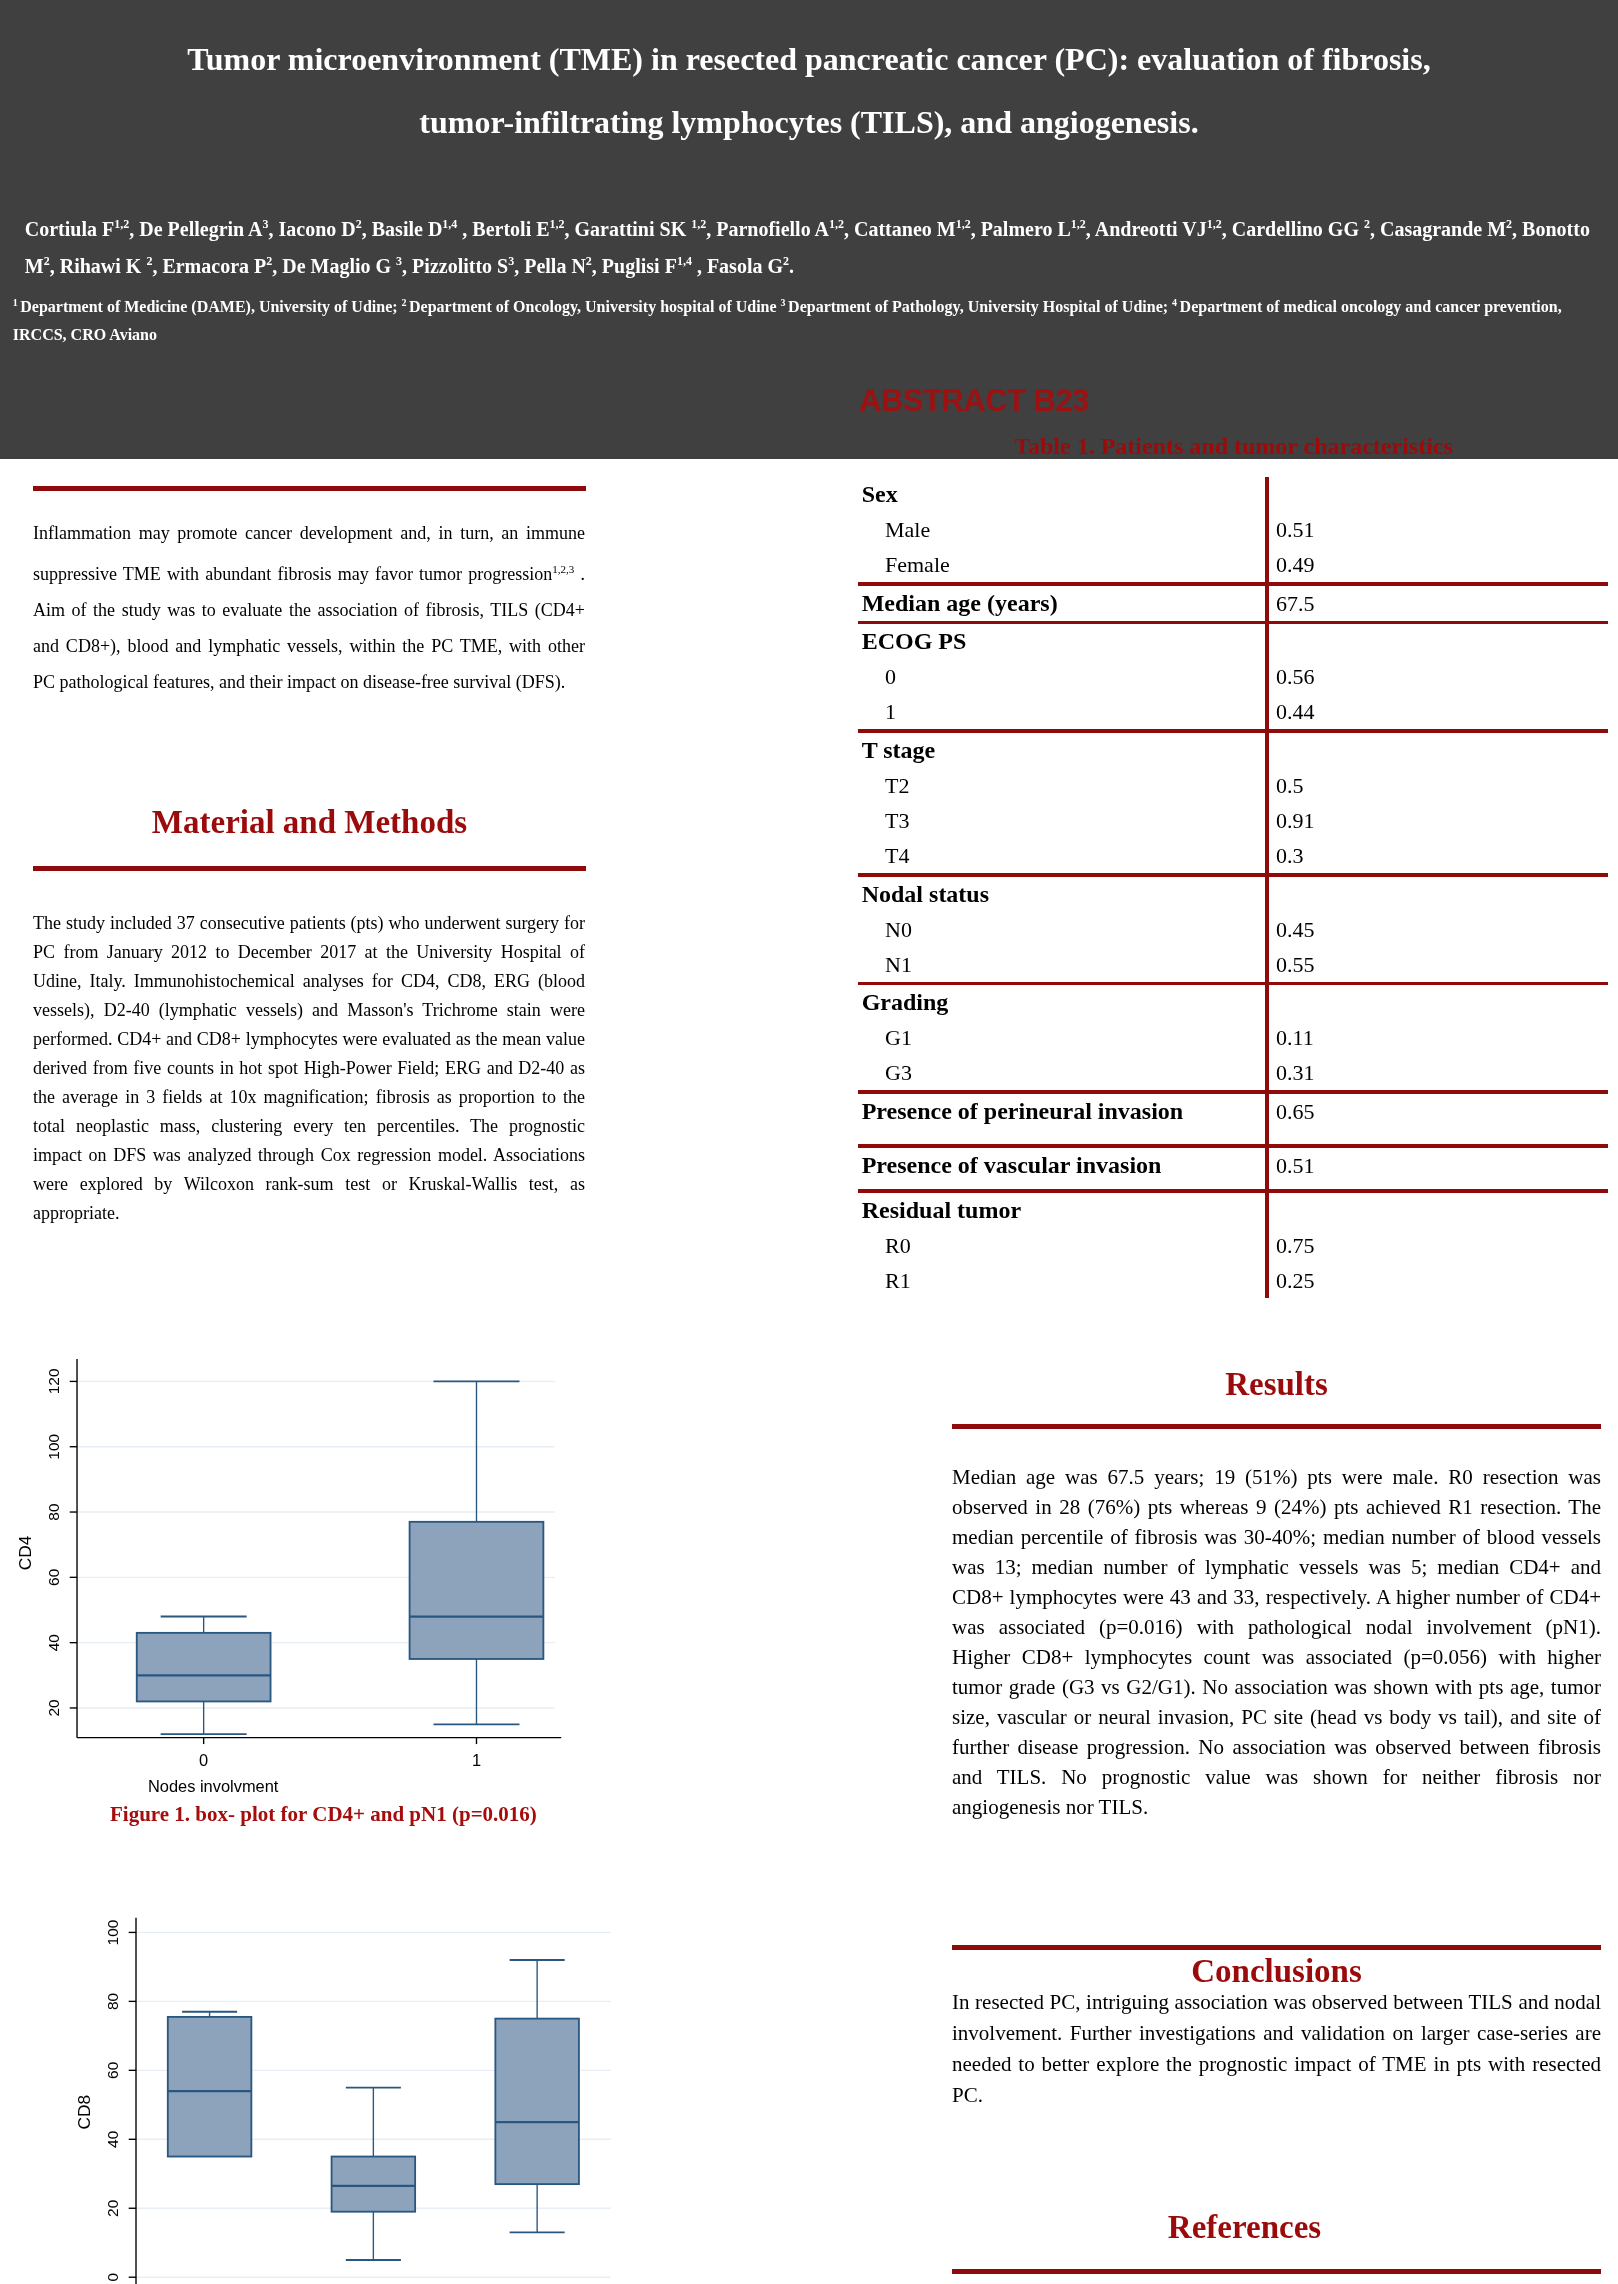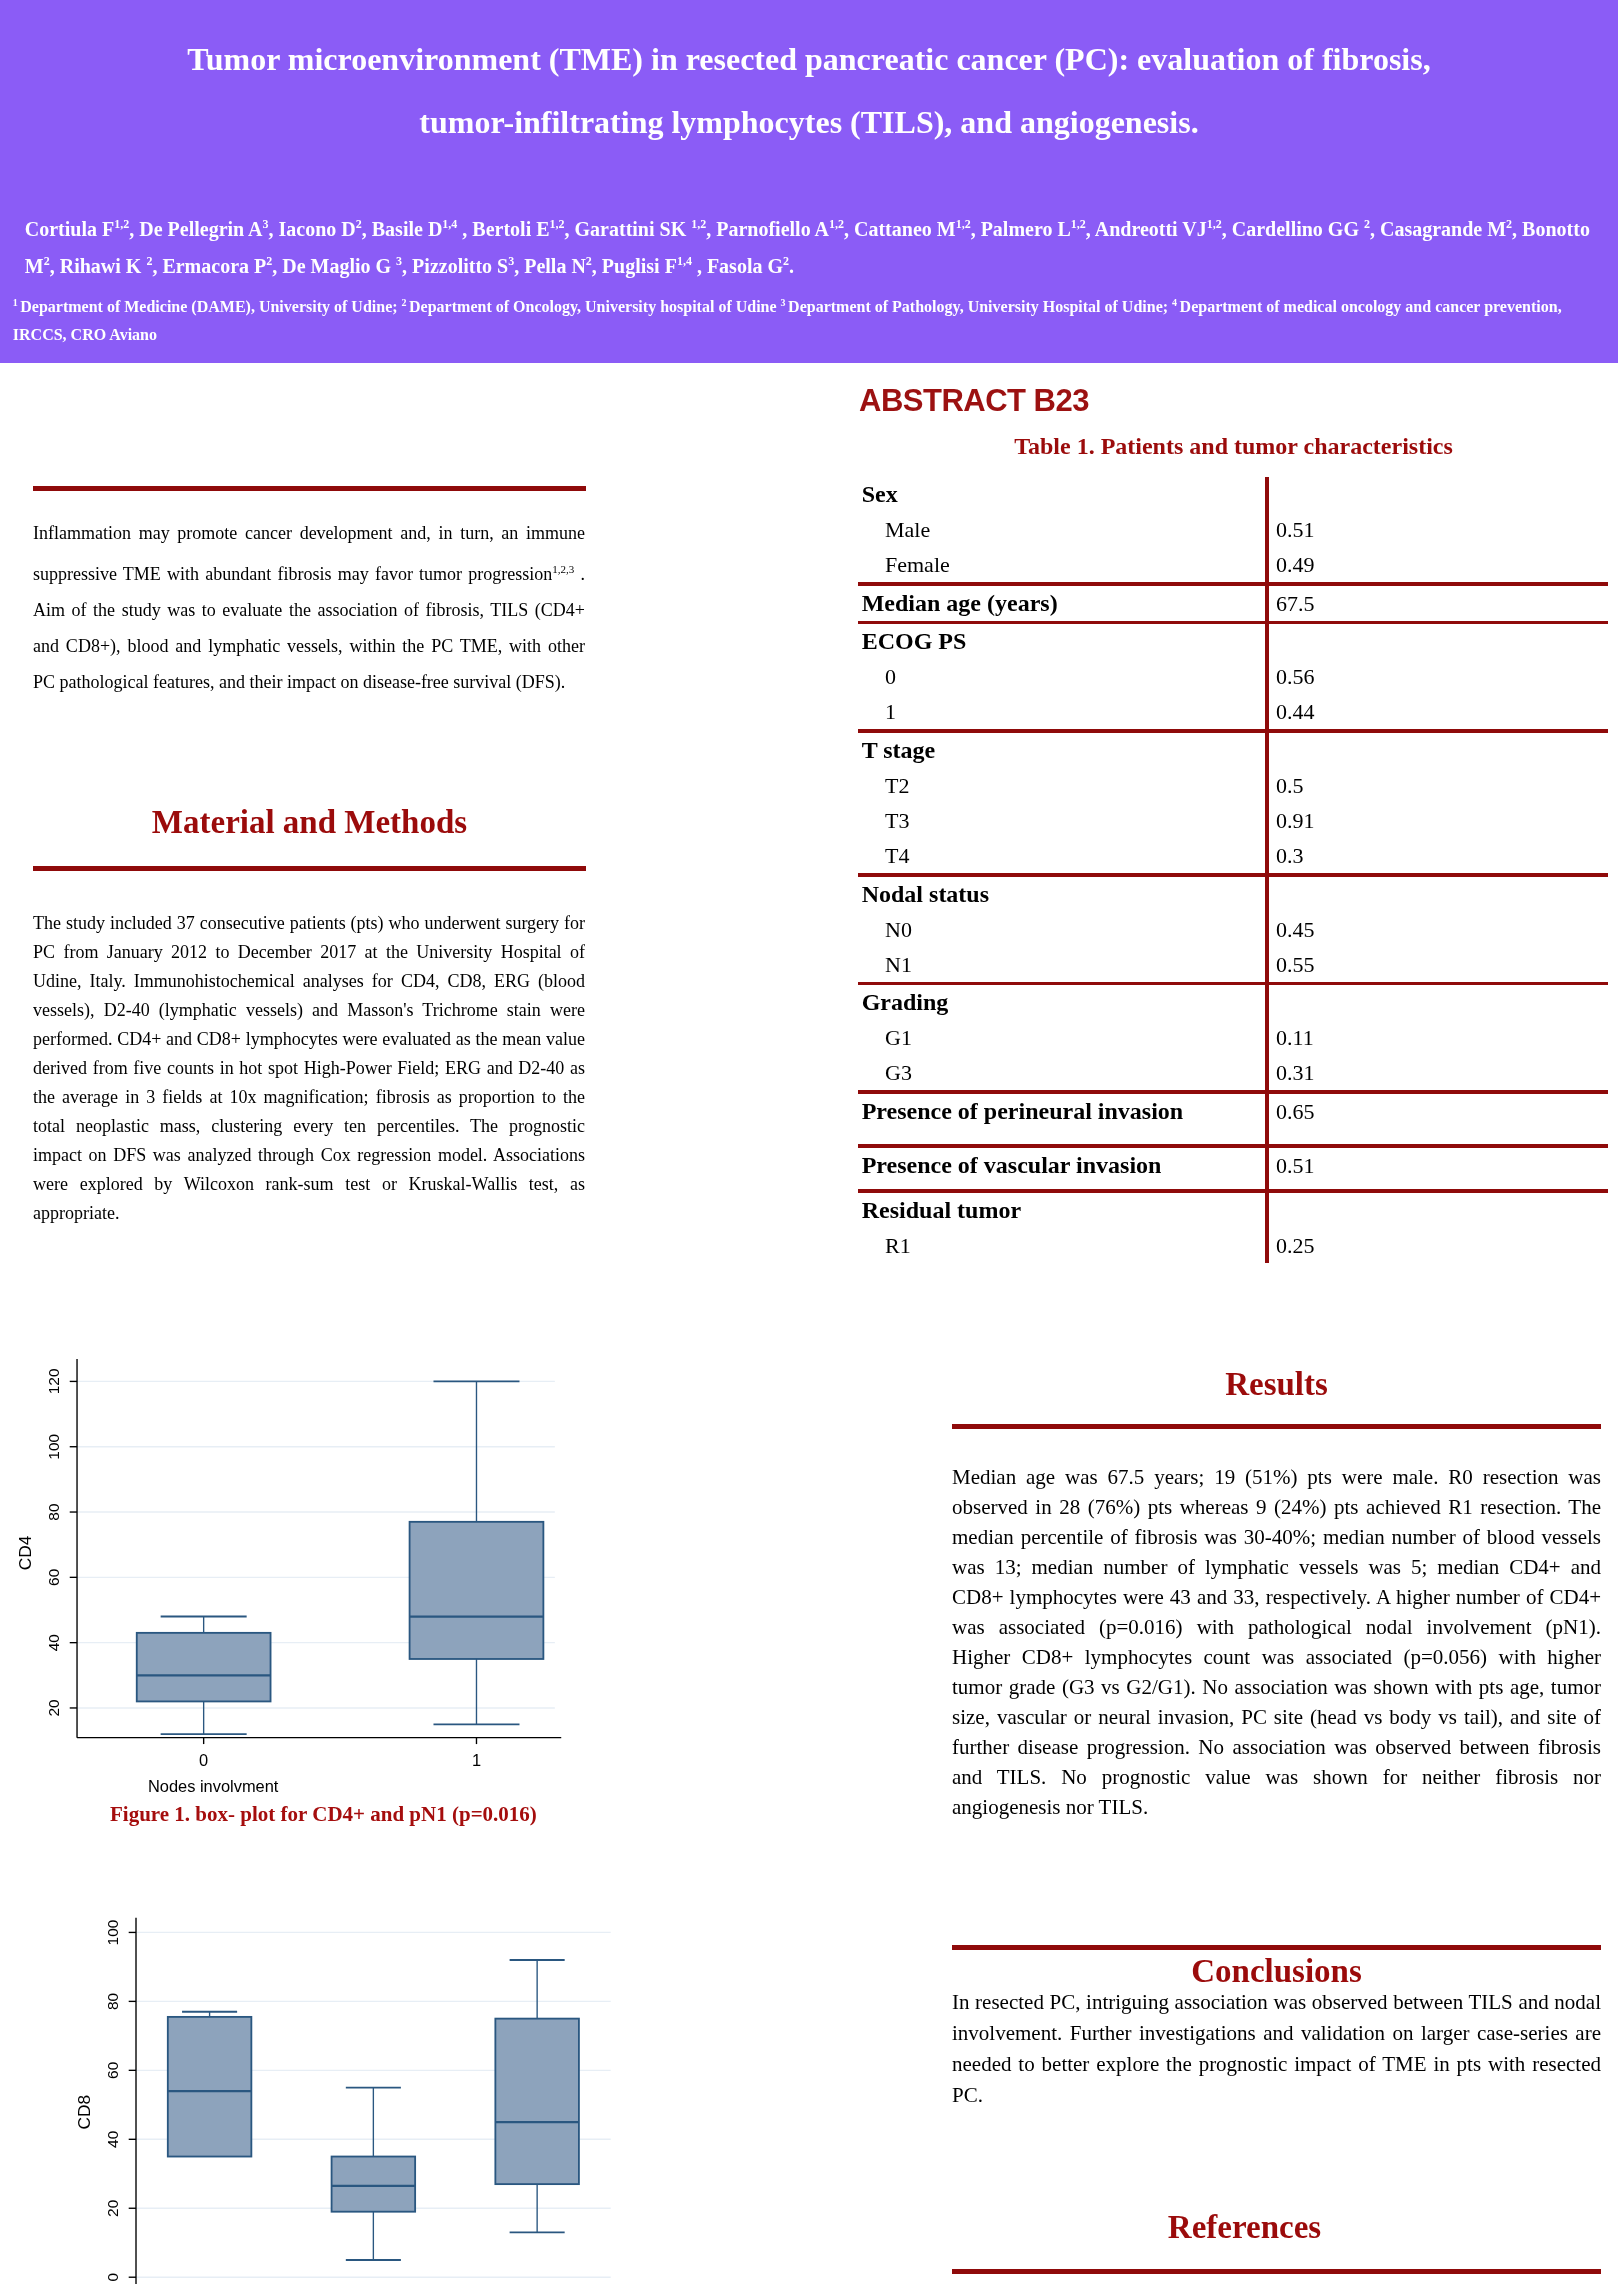--- a/index.html
+++ b/index.html
@@ -1,19 +1,19 @@
 <!DOCTYPE html>
 <html style="font-size:7.3px"><head>
 <meta charset="utf-8">
 <style>
   html,body{margin:0;padding:0;background:#ffffff;}
   .poster{position:relative;width:1618px;height:2697px;background:#ffffff;overflow:hidden;
           font-family:"Liberation Serif",serif;color:#000;}
   
-  .band{position:absolute;left:0;top:0;width:1618px;height:363px;background:#8b5cf6;}
+  .band{position:absolute;left:0;top:0;width:1618px;height:459px;background:#404040;}
   .title{position:absolute;left:18px;top:28px;width:1582px;text-align:center;color:#ffffff;
          font-weight:bold;font-size:32px;line-height:63px;}
   .authors{position:absolute;left:12.8px;top:196px;width:1594px;color:#ffffff;font-weight:bold;
            font-size:20px;line-height:32px;margin:12px;}
   .authors sup{font-size:12px;}
   .affil{position:absolute;left:12.8px;top:289px;width:1590px;color:#ffffff;font-weight:bold;
          font-size:16px;line-height:28px;margin:0;}
   .affil sup{font-size:10px;}
   
   .sec-head{position:absolute;text-align:center;color:#9b0b0b;font-weight:bold;font-size:33px;}
@@ -238,20 +238,24 @@
         <div class="t-row t-sec" style="height: 41px;">
           <span class="t-label">Presence of vascular invasion</span>
           <span class="t-value">0.51</span>
         </div>
         <div class="t-hrule"></div>
         <div class="t-row t-sec">
           <span class="t-label">Residual tumor</span>
           <span class="t-value"></span>
         </div>
         <div class="t-row t-item">
+          <span class="t-label">R0</span>
+          <span class="t-value">0.75</span>
+        </div>
+        <div class="t-row t-item">
           <span class="t-label">R1</span>
           <span class="t-value">0.25</span>
         </div>
       </div>
   </div>
 
   <div class="sec-head" style="left:952px;top:1366px;width:649px;">Results</div>
   <div class="sec-rule" style="left:952px;top:1424px;width:649px;"></div>
   <p class="rpara" style="top:1462px;">Median age was 67.5 years; 19 (51%) pts were male. R0 resection was observed in 28 (76%) pts whereas 9 (24%) pts achieved R1 resection. The median percentile of fibrosis was 30-40%; median number of blood vessels was 13; median number of lymphatic vessels was 5; median CD4+ and CD8+ lymphocytes were 43 and 33, respectively. A higher number of CD4+ was associated (p=0.016) with pathological nodal involvement (pN1). Higher CD8+ lymphocytes count was associated (p=0.056) with higher tumor grade (G3 vs G2/G1). No association was shown with pts age, tumor size, vascular or neural invasion, PC site (head vs body vs tail), and site of further disease progression. No association was observed between fibrosis and TILS. No prognostic value was shown for neither fibrosis nor angiogenesis nor TILS.</p>
 

